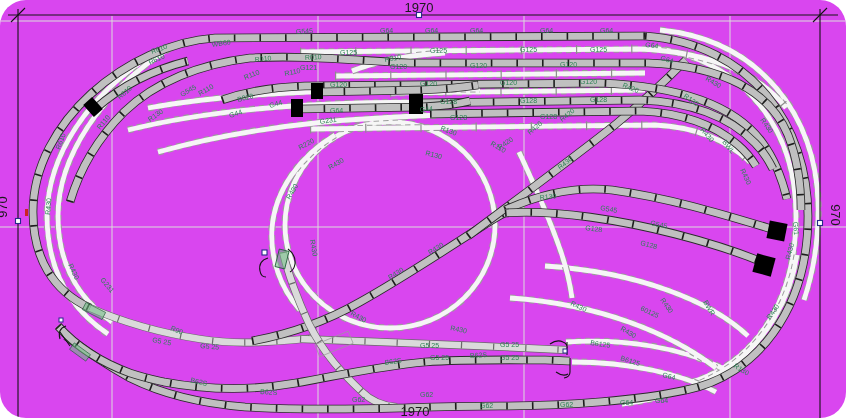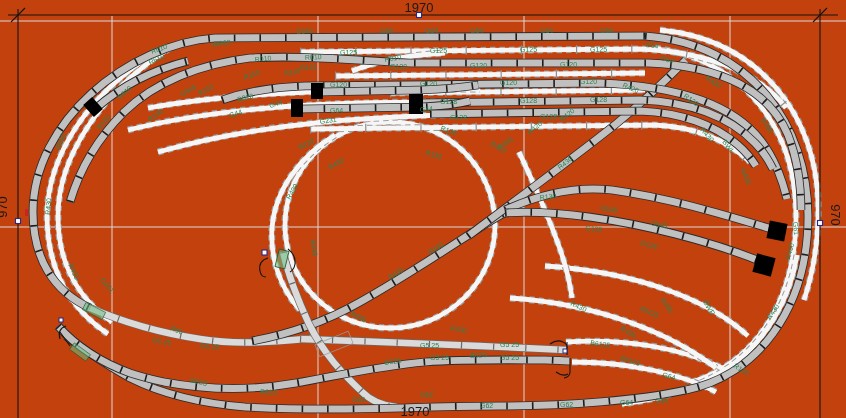--- a/index.html
+++ b/index.html
@@ -1,16 +1,16 @@
 <!DOCTYPE html>
 <html><head>
 <meta charset="utf-8">
 <style>
 html,body{margin:0;padding:0;background:#fff;}
-#wrap{width:846px;height:418px;position:relative;overflow:hidden;background:#c2410c;}
+#wrap{width:846px;height:418px;position:relative;overflow:hidden;background:#d946ef;border-radius:26px;}
 svg{display:block;}
 .c{stroke:#2b2b2b;stroke-width:8.6;fill:none}
 .f{stroke:#c0c0c0;stroke-width:6.9;fill:none}
 .j{stroke:#1d1d1d;stroke-width:6.9;fill:none;stroke-dasharray:1.6 24}
 .lc{stroke:#686868;stroke-width:7.8;fill:none}
 .lf{stroke:#dadada;stroke-width:6.4;fill:none}
 .lj{stroke:#6a6a6a;stroke-width:6.4;fill:none;stroke-dasharray:1.2 31}
 .p1{stroke:#9c9c9c;stroke-width:7;fill:none;stroke-dasharray:5.5 4}
 .p2{stroke:#f6f6f6;stroke-width:4.8;fill:none}
 .p3{stroke:#8e8e8e;stroke-width:9;fill:none;stroke-dasharray:1.2 54}

